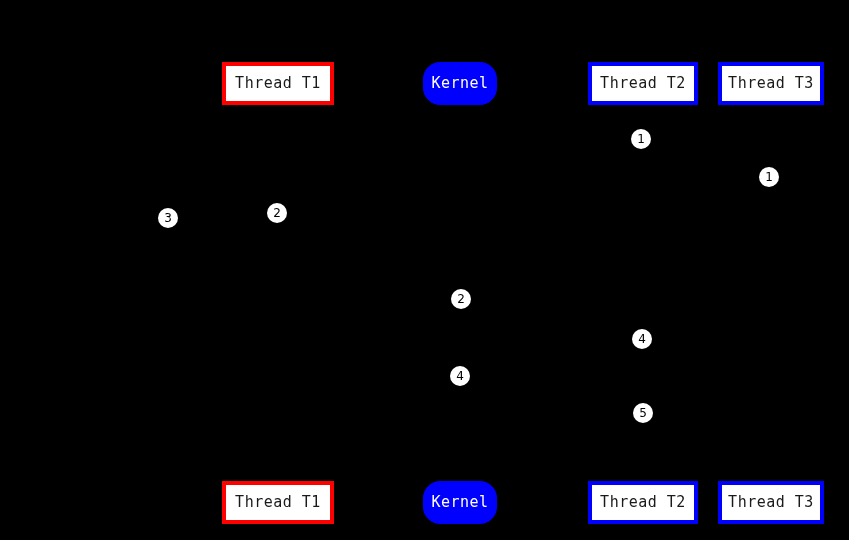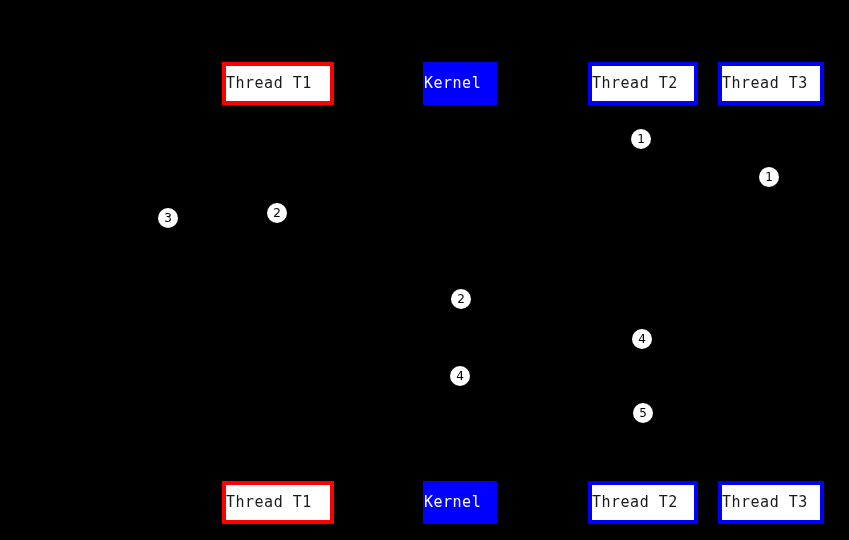--- a/index.html
+++ b/index.html
@@ -16,34 +16,36 @@
     overflow: hidden;
     font-family: "DejaVu Sans Mono", "Liberation Mono", monospace;
   }
 
   
   .participant {
     position: absolute;
     box-sizing: border-box;
     display: flex;
     align-items: center;
+    justify-content: center;
     white-space: nowrap;
     font-family: "DejaVu Sans Mono", "Liberation Mono", monospace;
     font-size: 15px;
     letter-spacing: 0.5px;
     line-height: 1;
   }
   .participant.light {
     background: #FFFFFF;
     color: #1A1A1A;
     border-style: solid;
   }
   .participant.filled {
     color: #FFFFFF;
     border-style: solid;
+    border-radius: 17px;
   }
 
   
   .lifeline {
     position: absolute;
     width: 1px;
     background: #000000;
   }
 
   

